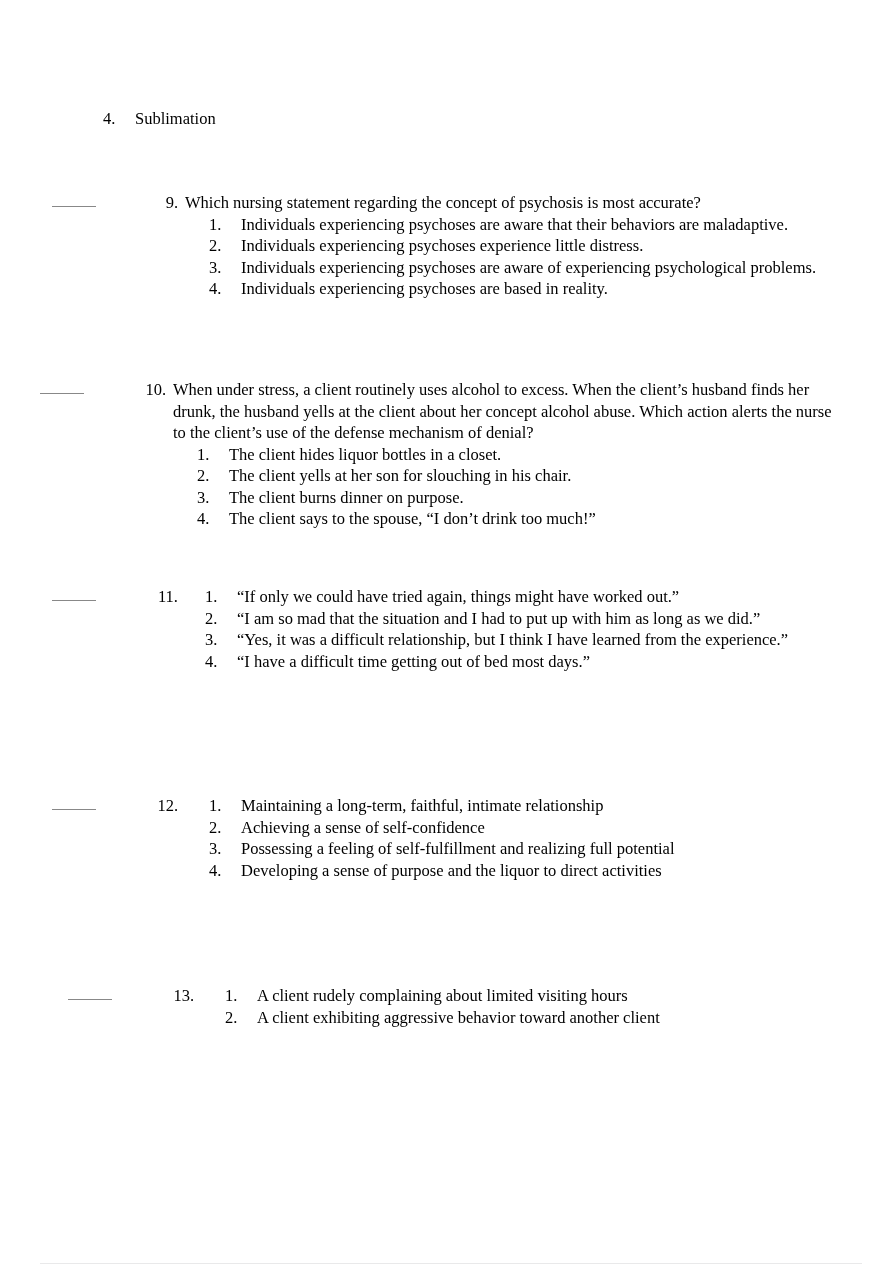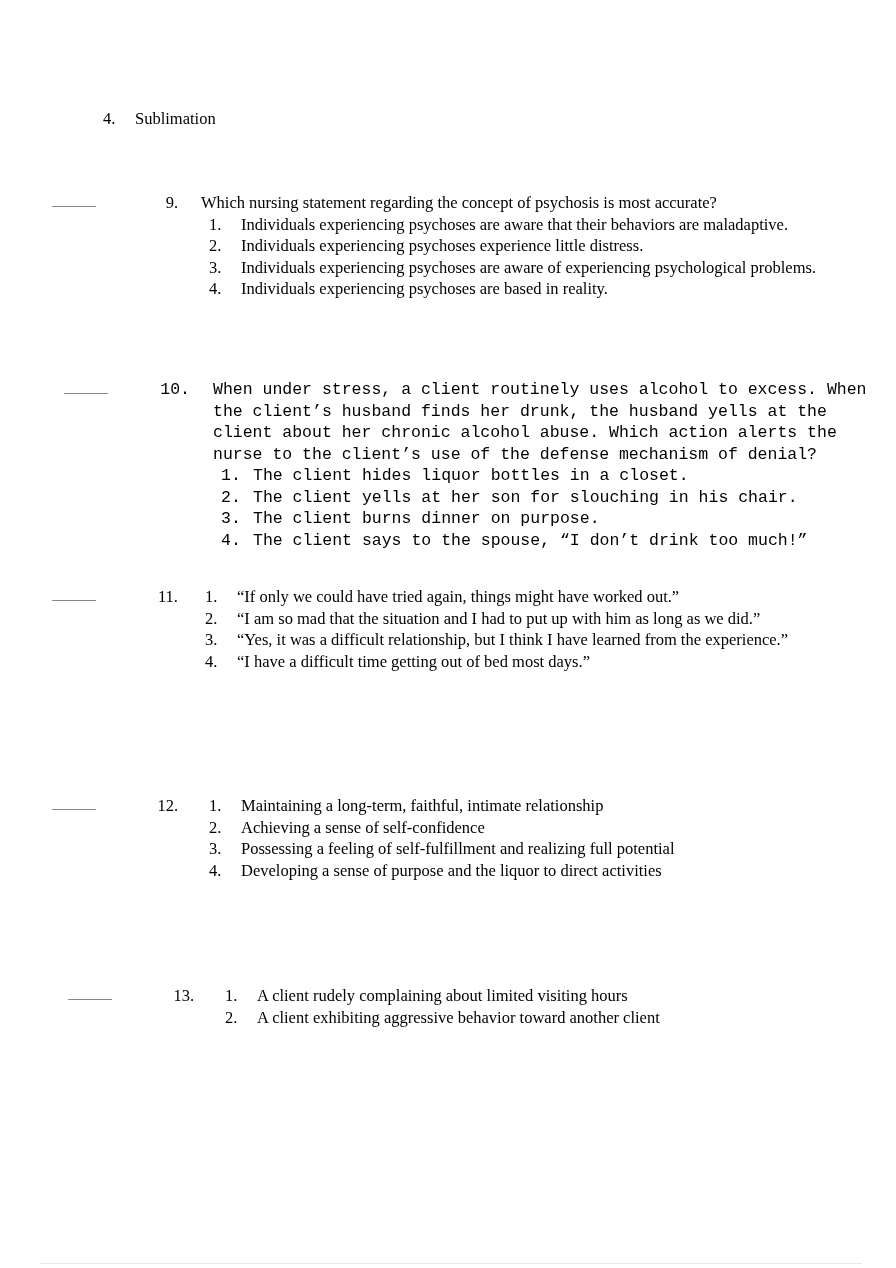--- a/index.html
+++ b/index.html
@@ -56,21 +56,20 @@
     flex: 1 1 auto;
     padding-left: 7px;
     max-width: 704px;
   }
   .qnum.tight + .qbody { padding-left: 3px; }
 
   .qstem {
     font-size: 16.5px;
     line-height: 21.5px;
     text-align: left;
-    margin-left: 16px;
   }
 
   
   ol.options {
     list-style: none;
     margin: 0;
     padding: 0;
   }
   ol.options > li {
     display: flex;
@@ -143,27 +142,27 @@
           <span class="otext">Individuals experiencing psychoses are aware of experiencing psychological problems.</span>
         </li>
         <li>
           <span class="onum">4.</span>
           <span class="otext">Individuals experiencing psychoses are based in reality.</span>
         </li>
       </ol>
     </div>
   </div>
 
-  <div class="qblock" style="position:absolute; left:52px; top:379px; width:815px;font-family:Liberation Mono, monospace;">
+  <div class="qblock" style="position:absolute; left:28px; top:379px; width:815px;">
     <div class="blank-cell">
       <div class="blank-line"></div>
     </div>
     <div class="qnum">10.</div>
     <div class="qbody">
-      <div class="qstem">When under stress, a client routinely uses alcohol to excess. When the client’s husband finds her drunk, the husband yells at the client about her chronic alcohol abuse. Which action alerts the nurse to the client’s use of the defense mechanism of denial?</div>
+      <div class="qstem">When under stress, a client routinely uses alcohol to excess. When the client’s husband finds her drunk, the husband yells at the client about her concept alcohol abuse. Which action alerts the nurse to the client’s use of the defense mechanism of denial?</div>
       <ol class="options">
         <li>
           <span class="onum">1.</span>
           <span class="otext">The client hides liquor bottles in a closet.</span>
         </li>
         <li>
           <span class="onum">2.</span>
           <span class="otext">The client yells at her son for slouching in his chair.</span>
         </li>
         <li>

